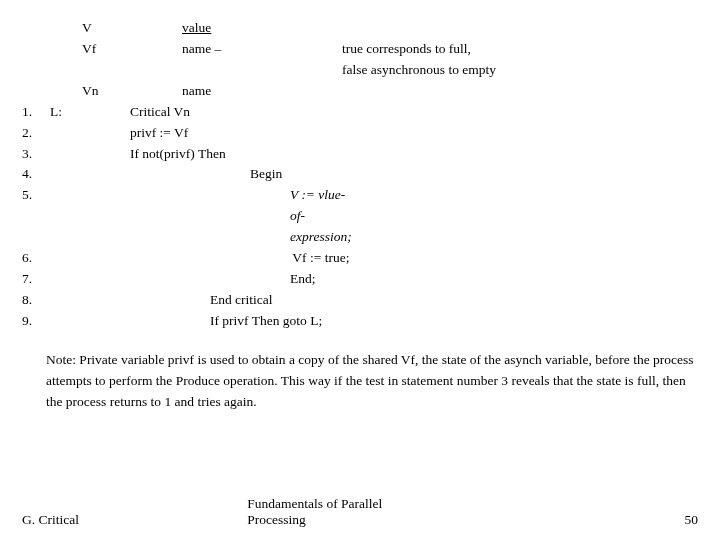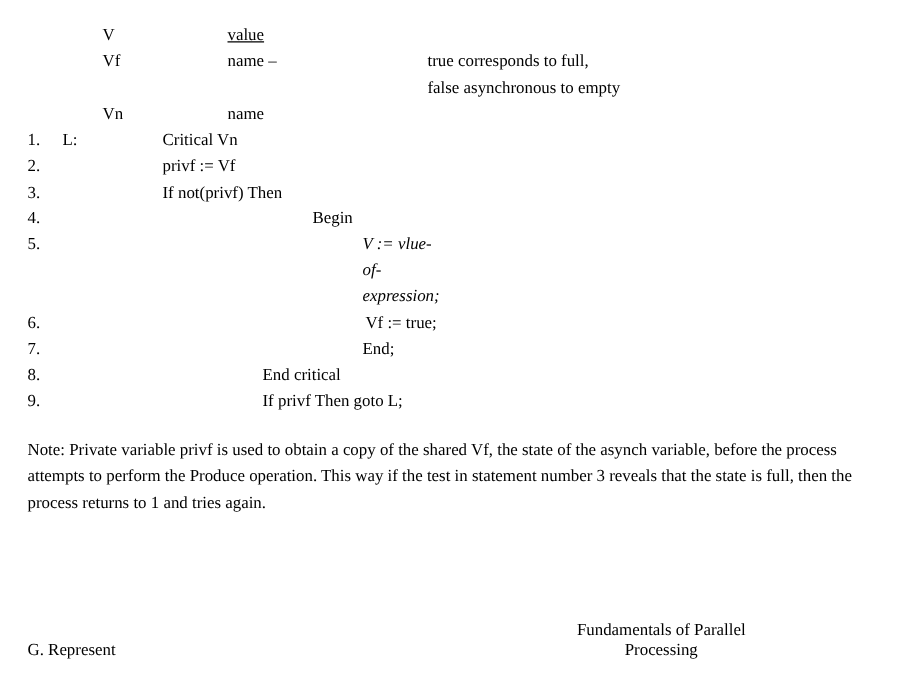--- a/index.html
+++ b/index.html
@@ -17,33 +17,33 @@
       overflow: hidden;
       position: relative;
     }
     .main-content {
       padding: 18px 22px 10px 22px;
       line-height: 1.55;
     }
     .note-block {
       margin-top: 18px;
       line-height: 1.55;
+      margin-left: 24px;
     }
     .footer {
       position: absolute;
       bottom: 12px;
       left: 0;
       right: 0;
       display: flex;
       justify-content: space-between;
       align-items: flex-end;
       padding: 0 22px;
     }
     .footer-center {
-      text-align: center;
       flex: 1;
     }
     .footer-left {
       flex: 1;
     }
     .footer-right {
       flex: 1;
       text-align: right;
     }
     .content-block {
@@ -150,19 +150,22 @@
       </table>
 
     <div class="note-block">
       <span>Note: Private variable privf is used to obtain a copy of the shared Vf, the state of the asynch variable, before the process attempts to perform the Produce operation. This way if the test in statement number 3 reveals that the state is full, then the process returns to 1 and tries again.</span>
     </div>
   </div>
 </div>
 
 <div class="footer">
   <div class="footer-left">
-    <span>G. Represent</span>
+    <span>G. Critical</span>
   </div>
   <div class="footer-center">
     <span>Fundamentals of Parallel</span><br>
     <span>Processing</span>
   </div>
+  <div class="footer-right">
+    <span>50</span>
+  </div>
 </div>
 
 </body></html>

